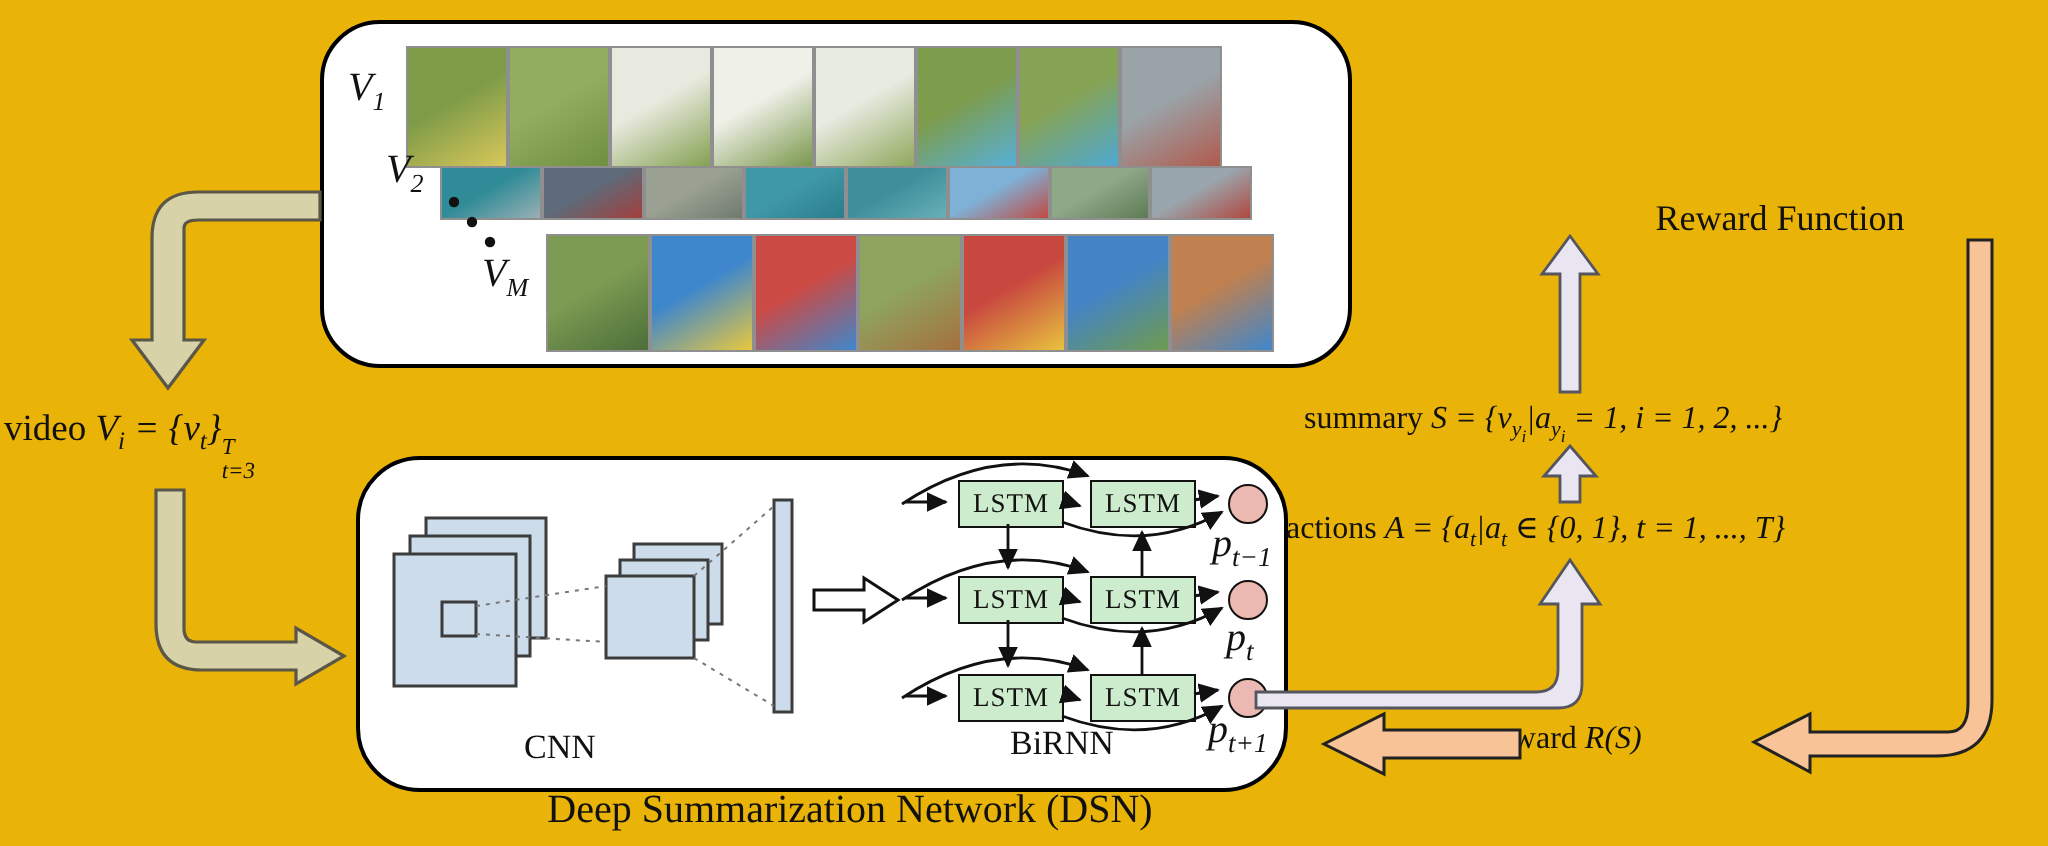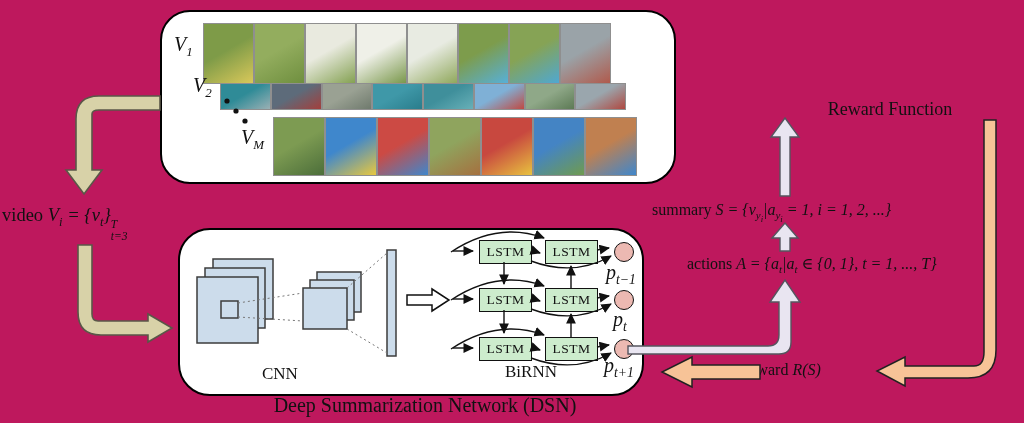--- a/index.html
+++ b/index.html
@@ -1,16 +1,16 @@
 <!DOCTYPE html>
 <html><head>
 <meta charset="utf-8">
 <style>
   html,body{margin:0;padding:0;background:#fff;}
-  .canvas{position:relative;width:1024px;height:423px;background:#be185d;overflow:hidden;
+  .canvas{position:relative;width:1024px;height:423px;background:#eab308;overflow:hidden;
           font-family:"Liberation Serif","DejaVu Serif",serif;color:#111;}
   .abs{position:absolute;}
   .box{position:absolute;border:2.6px solid #000;background:#fff;}
   .videos-box{left:160px;top:10px;width:512px;height:170px;border-radius:30px;}
   .dsn-box{left:178px;top:228px;width:462px;height:164px;border-radius:32px;}
   .reward-box{left:712px;top:8px;width:296px;height:90px;border-radius:15px;}
   .thumb-row{position:absolute;display:flex;}
   .tile{flex:1;height:100%;border:1px solid #8f8f8f;box-sizing:border-box;}
   .math{font-style:italic;}
   .word{font-style:normal;}
@@ -98,21 +98,21 @@
   <div class="prob-label" style="left:606px;top:261px;"><span></span><span>p</span><sub>t−1</sub></div>
   <div class="prob-label" style="left:613px;top:308px;"><span>p</span><sub>t</sub></div>
   <div class="prob-label" style="left:604px;top:354px;"><span>p</span><sub>t+1</sub></div>
 
   <div class="caption" style="left:808px;top:99px;width:164px;font-size:18px;">Reward Function</div>
 
   <div class="flow-text" style="left:652px;top:201px;">
     <span class="word">summary </span><span class="math">S</span><span class="math"> = {</span><span class="math">v</span><sub class="math"><span>y</span><sub>i</sub></sub><span class="math">|</span><span class="math">a</span><sub class="math"><span>y</span><sub>i</sub></sub><span class="math"> = 1, i = 1, 2, ...}</span>
   </div>
 
-  <div class="flow-text" style="left:643px;top:254px;margin-left:44px;">
+  <div class="flow-text" style="left:643px;top:254px;">
     <span class="word">actions </span><span class="math">A</span><span class="math"> = {</span><span class="math">a</span><sub class="math">t</sub><span class="math">|</span><span class="math">a</span><sub class="math">t</sub><span class="math"> ∈ {0, 1}, t = 1, ..., T}</span>
   </div>
 
   <div class="flow-text" style="left:744px;top:361px;">
     <span class="word">reward </span><span class="math">R(S)</span>
   </div>
 
   <svg class="overlay" width="1024" height="423" viewBox="0 0 1024 423">
     <defs>
       <marker id="ah" markerWidth="9" markerHeight="8" refX="6.8" refY="3.5" orient="auto">

